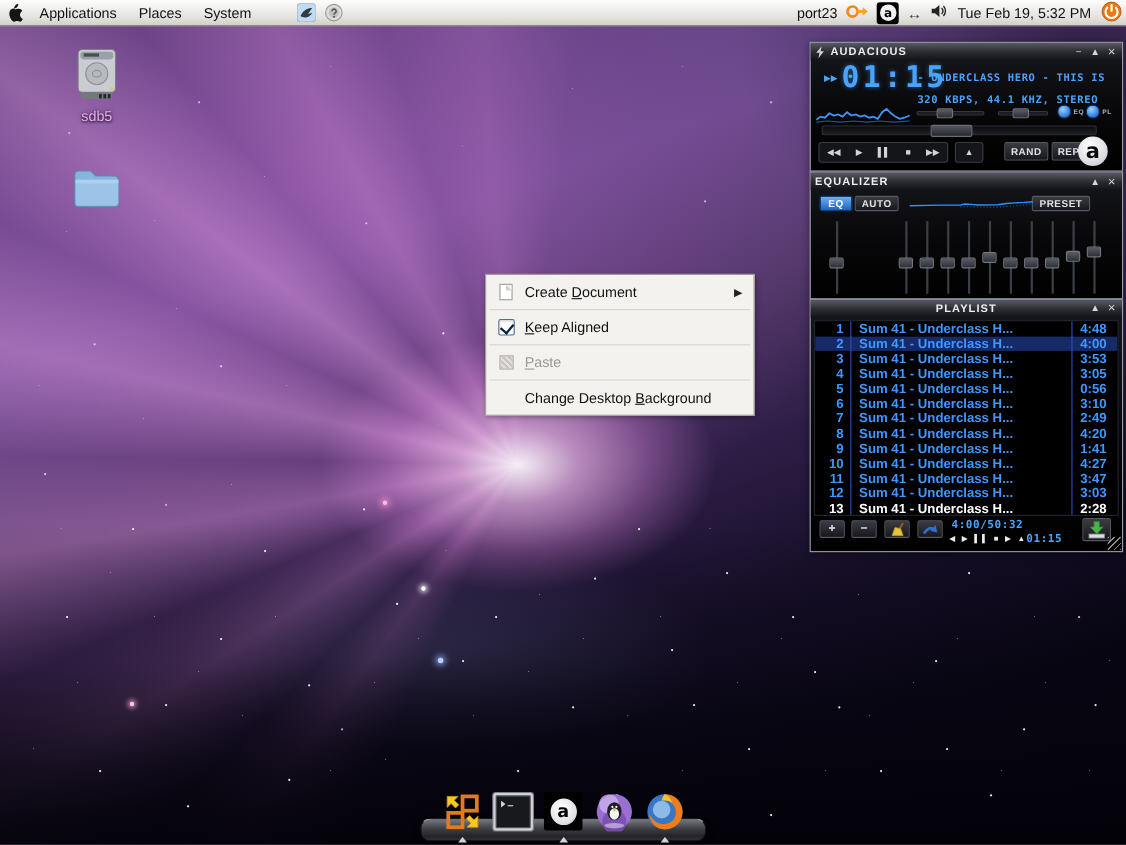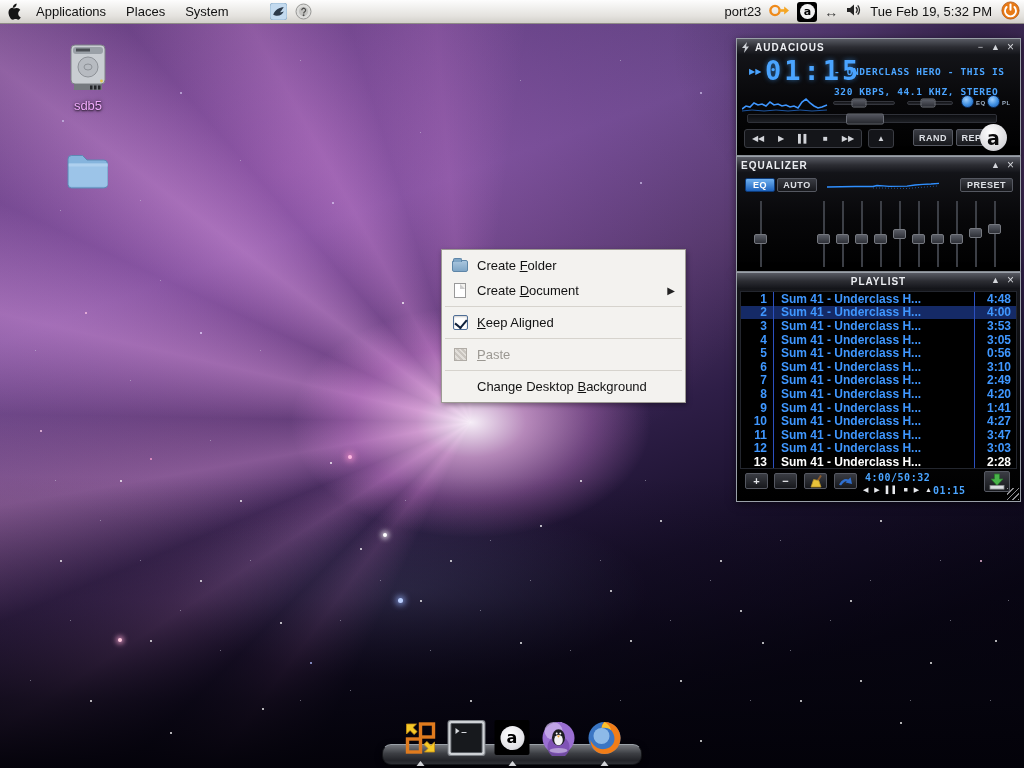--- a/index.html
+++ b/index.html
@@ -125,21 +125,21 @@
 
   .pl-title { justify-content:center; position:relative; }
   .pl-title .tb-title { letter-spacing:1px; }
   .pl-title .tb-btns { position:absolute; right:4px; top:3px; }
   .pl-list { position:absolute; left:3px; right:3px; top:18px; height:178px; background:#000; border:1px solid #23262e; overflow:hidden; }
   .pl-row { display:flex; height:13.6px; align-items:center; font-family:"Liberation Sans", sans-serif; font-weight:bold; font-size:12px; color:#3f97ff; white-space:nowrap; }
   .pl-row.selected { background:#152a66; }
   .pl-row.playing { color:#fff; }
   .pl-num { width:26px; text-align:right; flex:none; }
   .pl-t { flex:1; padding-left:7px; margin-left:6px; border-left:1px solid #2b50c0; overflow:hidden; }
-  .pl-time { width:42px; flex:none; text-align:center; padding-left:7px; border-left:1px solid #2b50c0; }
+  .pl-time { width:42px; flex:none; text-align:left; padding-left:7px; border-left:1px solid #2b50c0; }
   .pl-bottom { position:absolute; left:0; right:0; bottom:0; height:32px; }
   .plb-btn { position:absolute; top:4px; width:23px; height:16px; background:linear-gradient(#3a3c43,#17181c); border:1px solid #555861; border-radius:2px; color:#e4e6ea; font-size:11px; font-weight:bold; display:flex; align-items:center; justify-content:center; line-height:10px; }
   .pl-total { position:absolute; left:128px; top:3px; font-size:10px; letter-spacing:.5px; }
   .pl-minictl { position:absolute; left:126px; top:17px; color:#e8eaee; font-size:7px; letter-spacing:2px; white-space:nowrap; }
   .pl-cur { position:absolute; left:196px; top:16px; font-size:10px; letter-spacing:.5px; }
   .pl-save { position:absolute; right:10px; top:2px; width:26px; height:21px; background:linear-gradient(#3a3c43,#17181c); border:1px solid #555861; border-radius:2px; display:flex; align-items:center; justify-content:center; }
   .grip { position:absolute; right:1px; bottom:1px; width:12px; height:12px;
     background:repeating-linear-gradient(135deg, rgba(200,200,205,.7) 0 1px, rgba(0,0,0,0) 1px 4px); }
 
   
@@ -255,26 +255,20 @@
         <path d="M4 9 q0 -3.5 3.5 -3.5 h11 l4.5 4.5 h17 q3.5 0 3.5 3.5 v21 q0 3.5 -3.5 3.5 h-32.5 q-3.5 0 -3.5 -3.5 z" fill="#85b4dd" stroke="#5d89b4"></path>
         <path d="M4.8 13.5 h38.8 v20.5 q0 2.8 -2.8 2.8 h-33.2 q-2.8 0 -2.8 -2.8 z" fill="#9cc4e8"></path>
         <path d="M4.8 13.5 h38.8 v3 h-38.8 z" fill="#aed0ee"></path>
       </svg>
     </div>
   </div>
 
   <div class="ctx">
     <div class="ctx-item">
       <span class="ctx-ic">
-          <span class="mini-folder"></span>
-        </span>
-      <span><span>Create </span><span class="mk">F</span><span>older</span></span>
-    </div>
-    <div class="ctx-item">
-      <span class="ctx-ic">
           <span class="mini-doc"></span>
         </span>
       <span><span>Create </span><span class="mk">D</span><span>ocument</span></span>
       <span class="ctx-arrow">▶</span>
     </div>
     <div class="ctx-sep"></div>
     <div class="ctx-item">
       <span class="ctx-ic">
           <span class="ctx-check"></span>
         </span>
@@ -347,21 +341,21 @@
     <div class="titlebar">
       <span class="tb-title">EQUALIZER</span>
       <span class="tb-btns">
         <span class="tb-btn">▲</span>
         <span class="tb-btn" style="font-size:12px;">×</span>
       </span>
     </div>
     <div class="eq-body">
       <div class="eqbtn active" style="left:8px; width:30px;">EQ</div>
       <div class="eqbtn dark" style="left:40px; width:40px;">AUTO</div>
-      <div class="eqbtn dark" style="left:223px; width:53px;">PRESET</div>
+      <div class="eqbtn dark" style="left:201px; width:53px;">PRESET</div>
       <svg class="eq-curve" width="118" height="14" viewBox="0 0 118 14">
         <polyline points="2,8 30,7.5 48,7.5 52,6.5 58,6.8 64,7.3 82,7.2 90,6 98,5.4 106,5 114,4.4" fill="none" stroke="#2f8fff" stroke-width="1.3"></polyline>
         <polyline points="48,9 56,9 82,9.5 100,8 112,7" fill="none" stroke="#1d55a0" stroke-width="1" stroke-dasharray="1,2"></polyline>
       </svg>
       <div class="eq-slider" style="left:17px;">
           <div class="track"></div>
           <div class="eq-handle" style="top: 57%;"></div>
         </div>
       <div class="eq-slider" style="left:80px;">
           <div class="track"></div>

